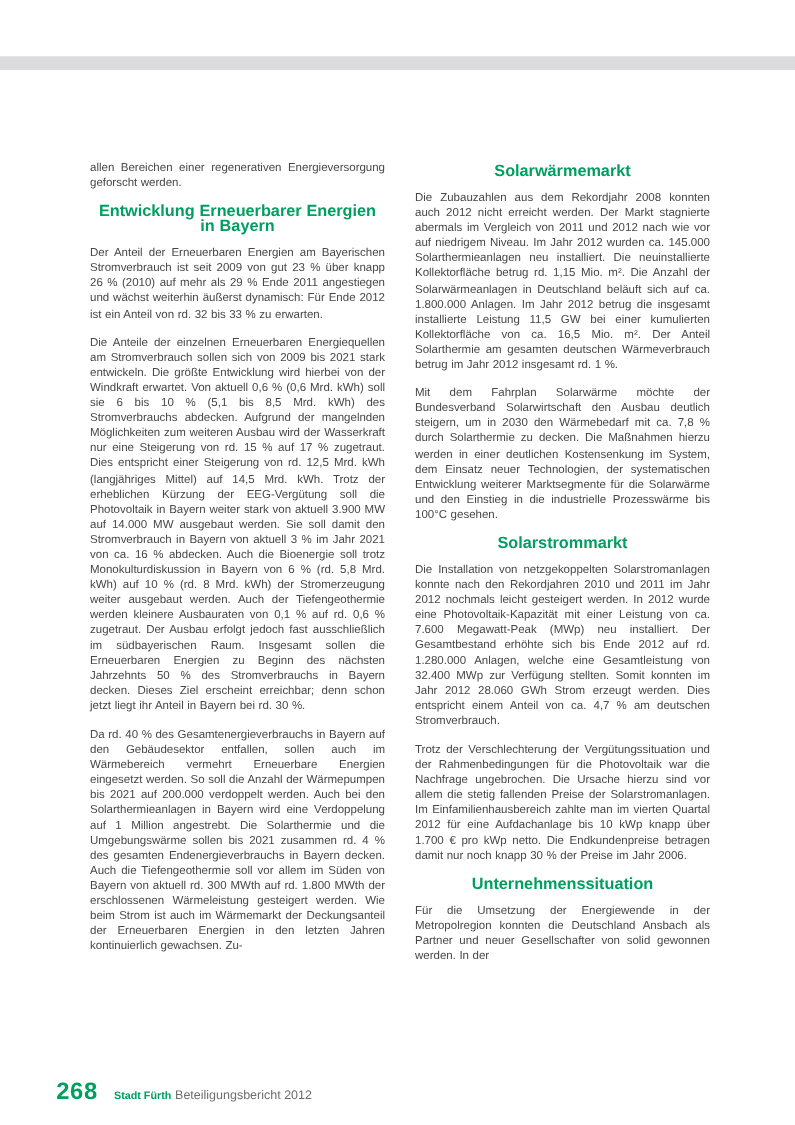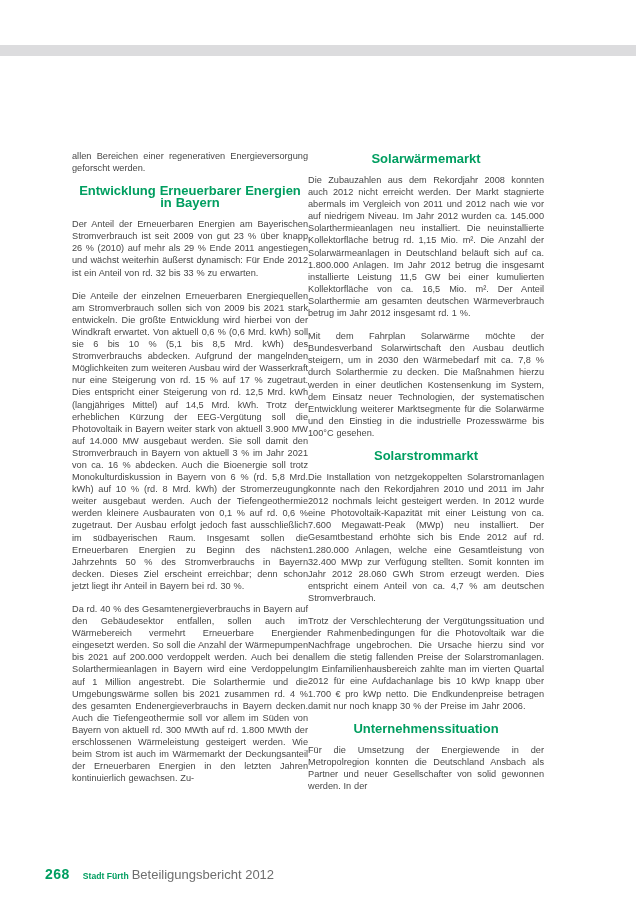--- a/index.html
+++ b/index.html
@@ -11,45 +11,45 @@
   html,body{margin:0;padding:0;}
   body{
     width:636px;height:900px;position:relative;background:#ffffff;
     font-family:"Liberation Sans", sans-serif;overflow:hidden;
   }
   .topbar{
     position:absolute;left:0;top:45px;width:636px;height:11px;
     background:var(--barcolor);
   }
   .content{
-    position:absolute;left:72px;top:150px;width:496px;
-    display:flex;
+    position:absolute;left:72px;top:128px;width:496px;
+    display:flex;gap:24px;
   }
   .col{
     width:236px;color:var(--bodytext);
     font-size:9.2px;line-height:12.1px;text-align:justify;
     hyphens:auto;-webkit-hyphens:auto;word-spacing:0.3px;
   }
   .col p{margin:0 0 11px 0;}
   .col h3{
     color:var(--accent);font-size:13px;line-height:12px;
     font-weight:bold;margin:3px 0 9px 0;text-align:center;
   }
   .footer{
     position:absolute;left:45px;top:839px;
     display:flex;align-items:baseline;
   }
   .footer .pagenum{
-    color:var(--accent);font-weight:bold;font-size:14px;letter-spacing:0.5px;
+    color:var(--accent);font-weight:bold;font-size:19px;letter-spacing:0.5px;
   }
   .footer .pub{
     color:var(--accent);font-weight:bold;font-size:8.6px;margin-left:13px;margin-top:32px;
   }
   .footer .rep{
-    color:var(--footertext);font-size:13px;margin-left:3px;
+    color:var(--footertext);font-size:10px;margin-left:3px;
   }
 </style>
 </head>
 <body>
 
 <div class="topbar"></div>
 
 <div class="content">
   <div class="col">
       <p>allen Bereichen einer regenerativen Energieversorgung geforscht werden.</p>

